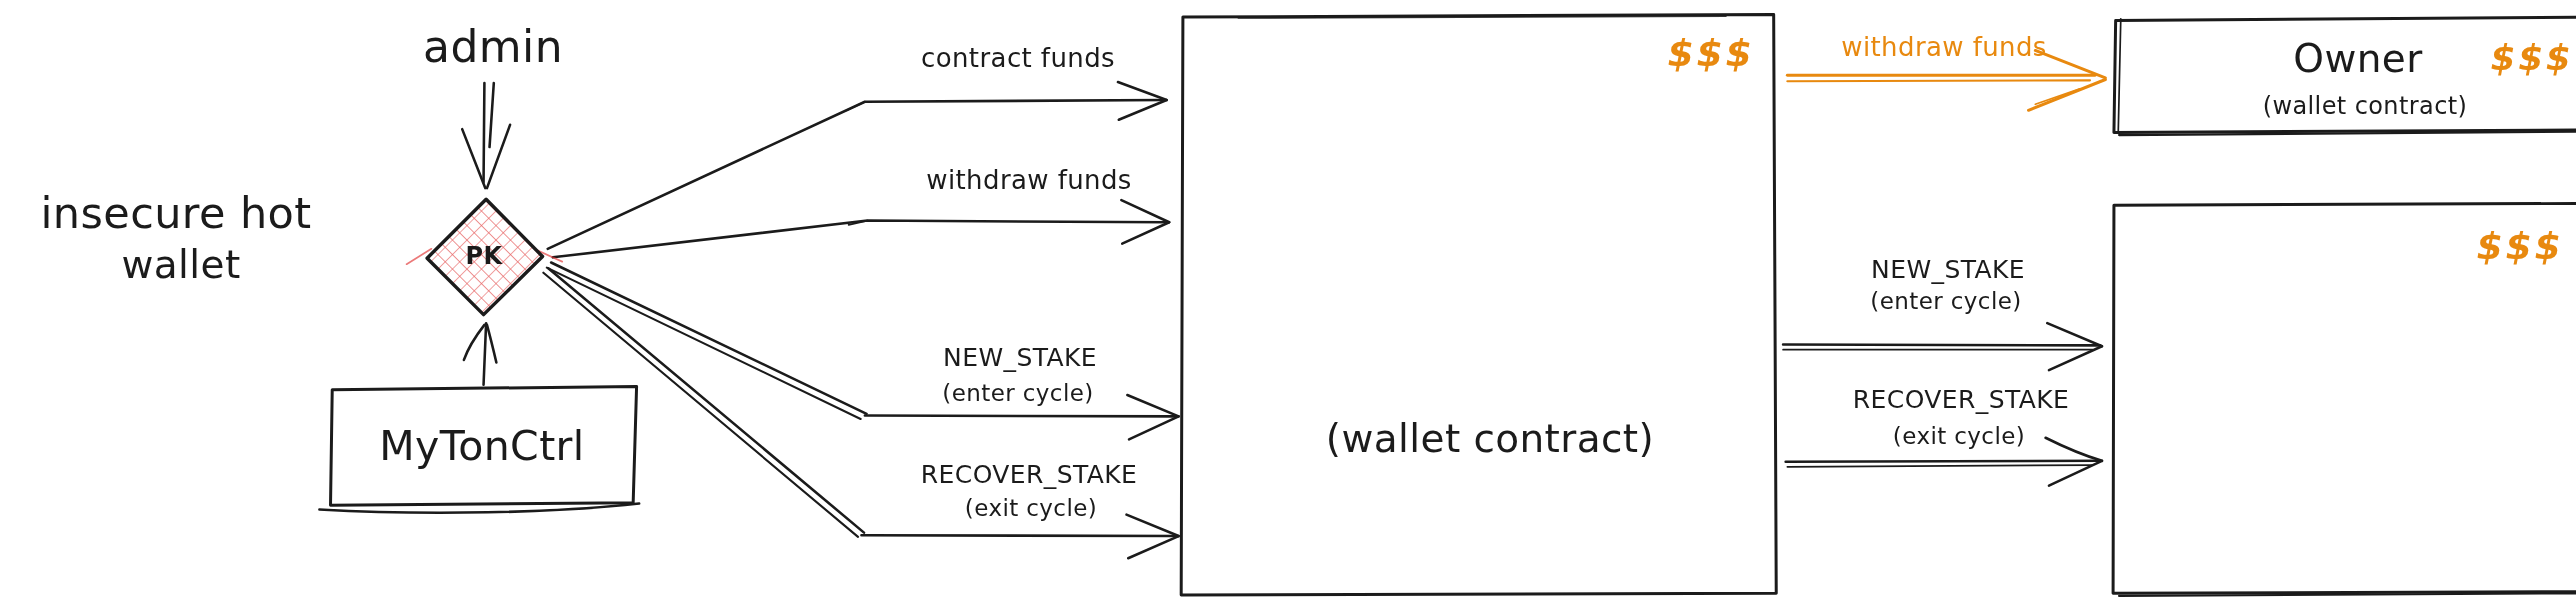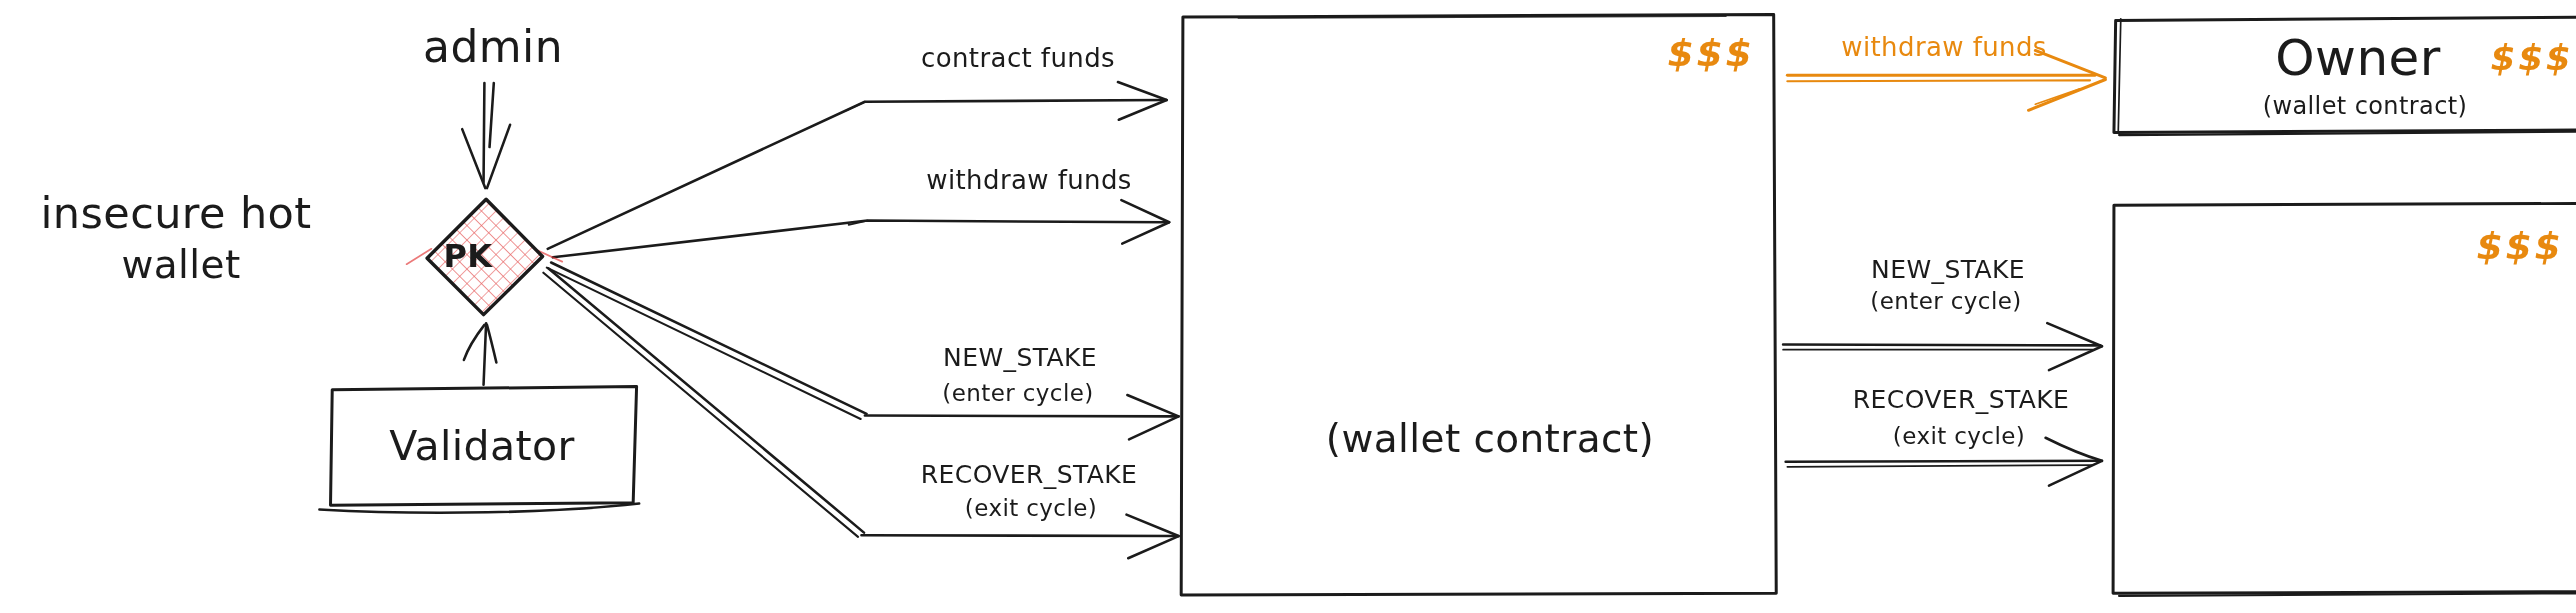--- a/index.html
+++ b/index.html
@@ -137,40 +137,40 @@
       </g>
 
     </g>
   </svg>
 
   <div class="lbl" style="left:469px;top:47px;font-size:44px">admin</div>
 
   <div class="lbl" style="left:152px;top:213px;font-size:43px">insecure hot</div>
   <div class="lbl" style="left:157px;top:264px;font-size:39px">wallet</div>
 
-  <div class="lbl bold" style="left:444px;top:256px;font-size:32px">PK</div>
+  <div class="lbl bold" style="left:460px;top:256px;font-size:24px">PK</div>
 
-  <div class="lbl" style="left:458px;top:446px;font-size:41px">Validator</div>
+  <div class="lbl" style="left:458px;top:446px;font-size:41px">MyTonCtrl</div>
 
   <div class="lbl" style="left:994px;top:58px;font-size:26px">contract funds</div>
 
   <div class="lbl" style="left:1005px;top:180px;font-size:26px">withdraw funds</div>
 
   <div class="lbl" style="left:996px;top:357px;font-size:25px">NEW_STAKE</div>
   <div class="lbl" style="left:994px;top:393px;font-size:23px">(enter cycle)</div>
 
   <div class="lbl" style="left:1005px;top:474px;font-size:25px">RECOVER_STAKE</div>
   <div class="lbl" style="left:1007px;top:508px;font-size:23px">(exit cycle)</div>
 
   <div class="lbl" style="left:1466px;top:438px;font-size:39px">(wallet contract)</div>
   <div class="lbl money" style="left:1687px;top:53px;font-size:38px">$$$</div>
 
   <div class="lbl orange" style="left:1920px;top:47px;font-size:26px">withdraw funds</div>
 
-  <div class="lbl" style="left:2334px;top:58px;font-size:50px">Owner</div>
+  <div class="lbl" style="left:2334px;top:58px;font-size:39px">Owner</div>
   <div class="lbl money" style="left:2508px;top:58px;font-size:36px">$$$</div>
   <div class="lbl" style="left:2341px;top:106px;font-size:24px">(wallet contract)</div>
 
   <div class="lbl" style="left:1924px;top:269px;font-size:25px">NEW_STAKE</div>
   <div class="lbl" style="left:1922px;top:301px;font-size:23px">(enter cycle)</div>
 
   <div class="lbl" style="left:1937px;top:399px;font-size:25px">RECOVER_STAKE</div>
   <div class="lbl" style="left:1935px;top:436px;font-size:23px">(exit cycle)</div>
 
   <div class="lbl money" style="left:2496px;top:246px;font-size:38px">$$$</div>

